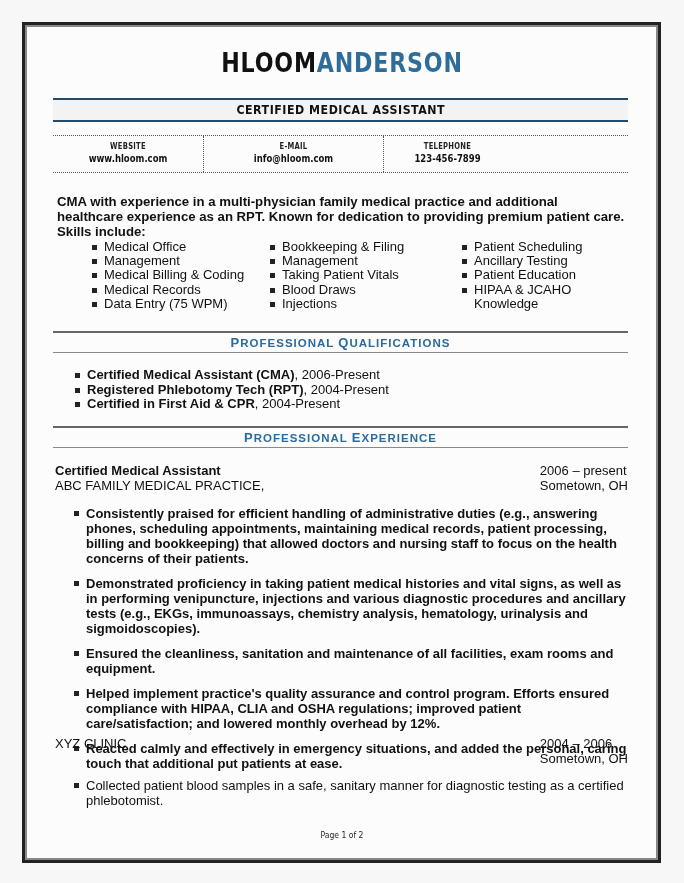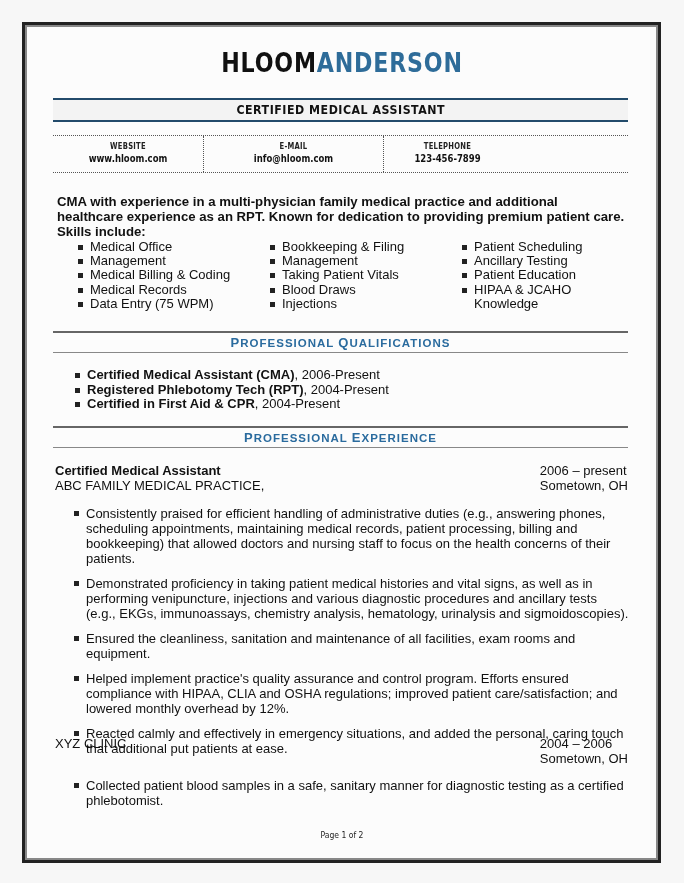--- a/index.html
+++ b/index.html
@@ -44,21 +44,21 @@
   .contact .lbl { font-size:8px; letter-spacing:0.3px; transform:scaleX(0.85); color:#222; line-height:11px; }
   .contact .val { font-size:10px; transform:scaleX(0.85); line-height:14px; color:#111; }
   .c1 { width:117px; } .c2 { width:150px; } .c3 { width:180px; } .c4 { width:128px; }
 
   .summary {
     position:absolute; left:57px; width:570px; top:194px;
     font-size:13.2px; line-height:15px; color:#111;font-weight:bold;
   }
   .skills { position:absolute; top:240px; left:78px; width:540px; }
   .skills .col { position:absolute; top:0; }
-  .skills .col1 { left:0; } .skills .col2 { left:192px; } .skills .col3 { left:384px; }
+  .skills .col1 { left:14px; } .skills .col2 { left:192px; } .skills .col3 { left:384px; }
   .skills .item { font-size:13px; line-height:14.2px; padding-left:12px; position:relative; }
   .bul::before {
     content:""; position:absolute; left:0; top:5px; width:5px; height:5px; background:#222;
   }
   .section-head {
     position:absolute; left:53px; width:575px; height:19px;
     border-top:2px solid #666; border-bottom:1px solid #888;
     text-align:center; color:#2a6b9e; font-weight:bold;
     font-size:11.5px; letter-spacing:1px; line-height:19px;
   }
@@ -147,21 +147,21 @@
 
 <div class="job-head" style="top:463px;">
   <div class="title">Certified Medical Assistant</div>
   <div>ABC FAMILY MEDICAL PRACTICE,</div>
   <div class="r">
     <div>2006 – present</div>
     <div>Sometown, OH</div>
   </div>
 </div>
 
-<div class="bullets" style="top:506px;">
+<div class="bullets" style="top:506px;font-weight:bold;">
   <div class="item bul">Consistently praised for efficient handling of administrative duties (e.g., answering phones, scheduling appointments, maintaining medical records, patient processing, billing and bookkeeping) that allowed doctors and nursing staff to focus on the health concerns of their patients.</div>
   <div class="item bul">Demonstrated proficiency in taking patient medical histories and vital signs, as well as in performing venipuncture, injections and various diagnostic procedures and ancillary tests (e.g., EKGs, immunoassays, chemistry analysis, hematology, urinalysis and sigmoidoscopies).</div>
   <div class="item bul">Ensured the cleanliness, sanitation and maintenance of all facilities, exam rooms and equipment.</div>
   <div class="item bul">Helped implement practice's quality assurance and control program. Efforts ensured compliance with HIPAA, CLIA and OSHA regulations; improved patient care/satisfaction; and lowered monthly overhead by 12%.</div>
   <div class="item bul">Reacted calmly and effectively in emergency situations, and added the personal, caring touch that additional put patients at ease.</div>
 </div>
 
 <div class="job-head" style="top:736px;">
   <div>XYZ CLINIC</div>
   <div class="r">

